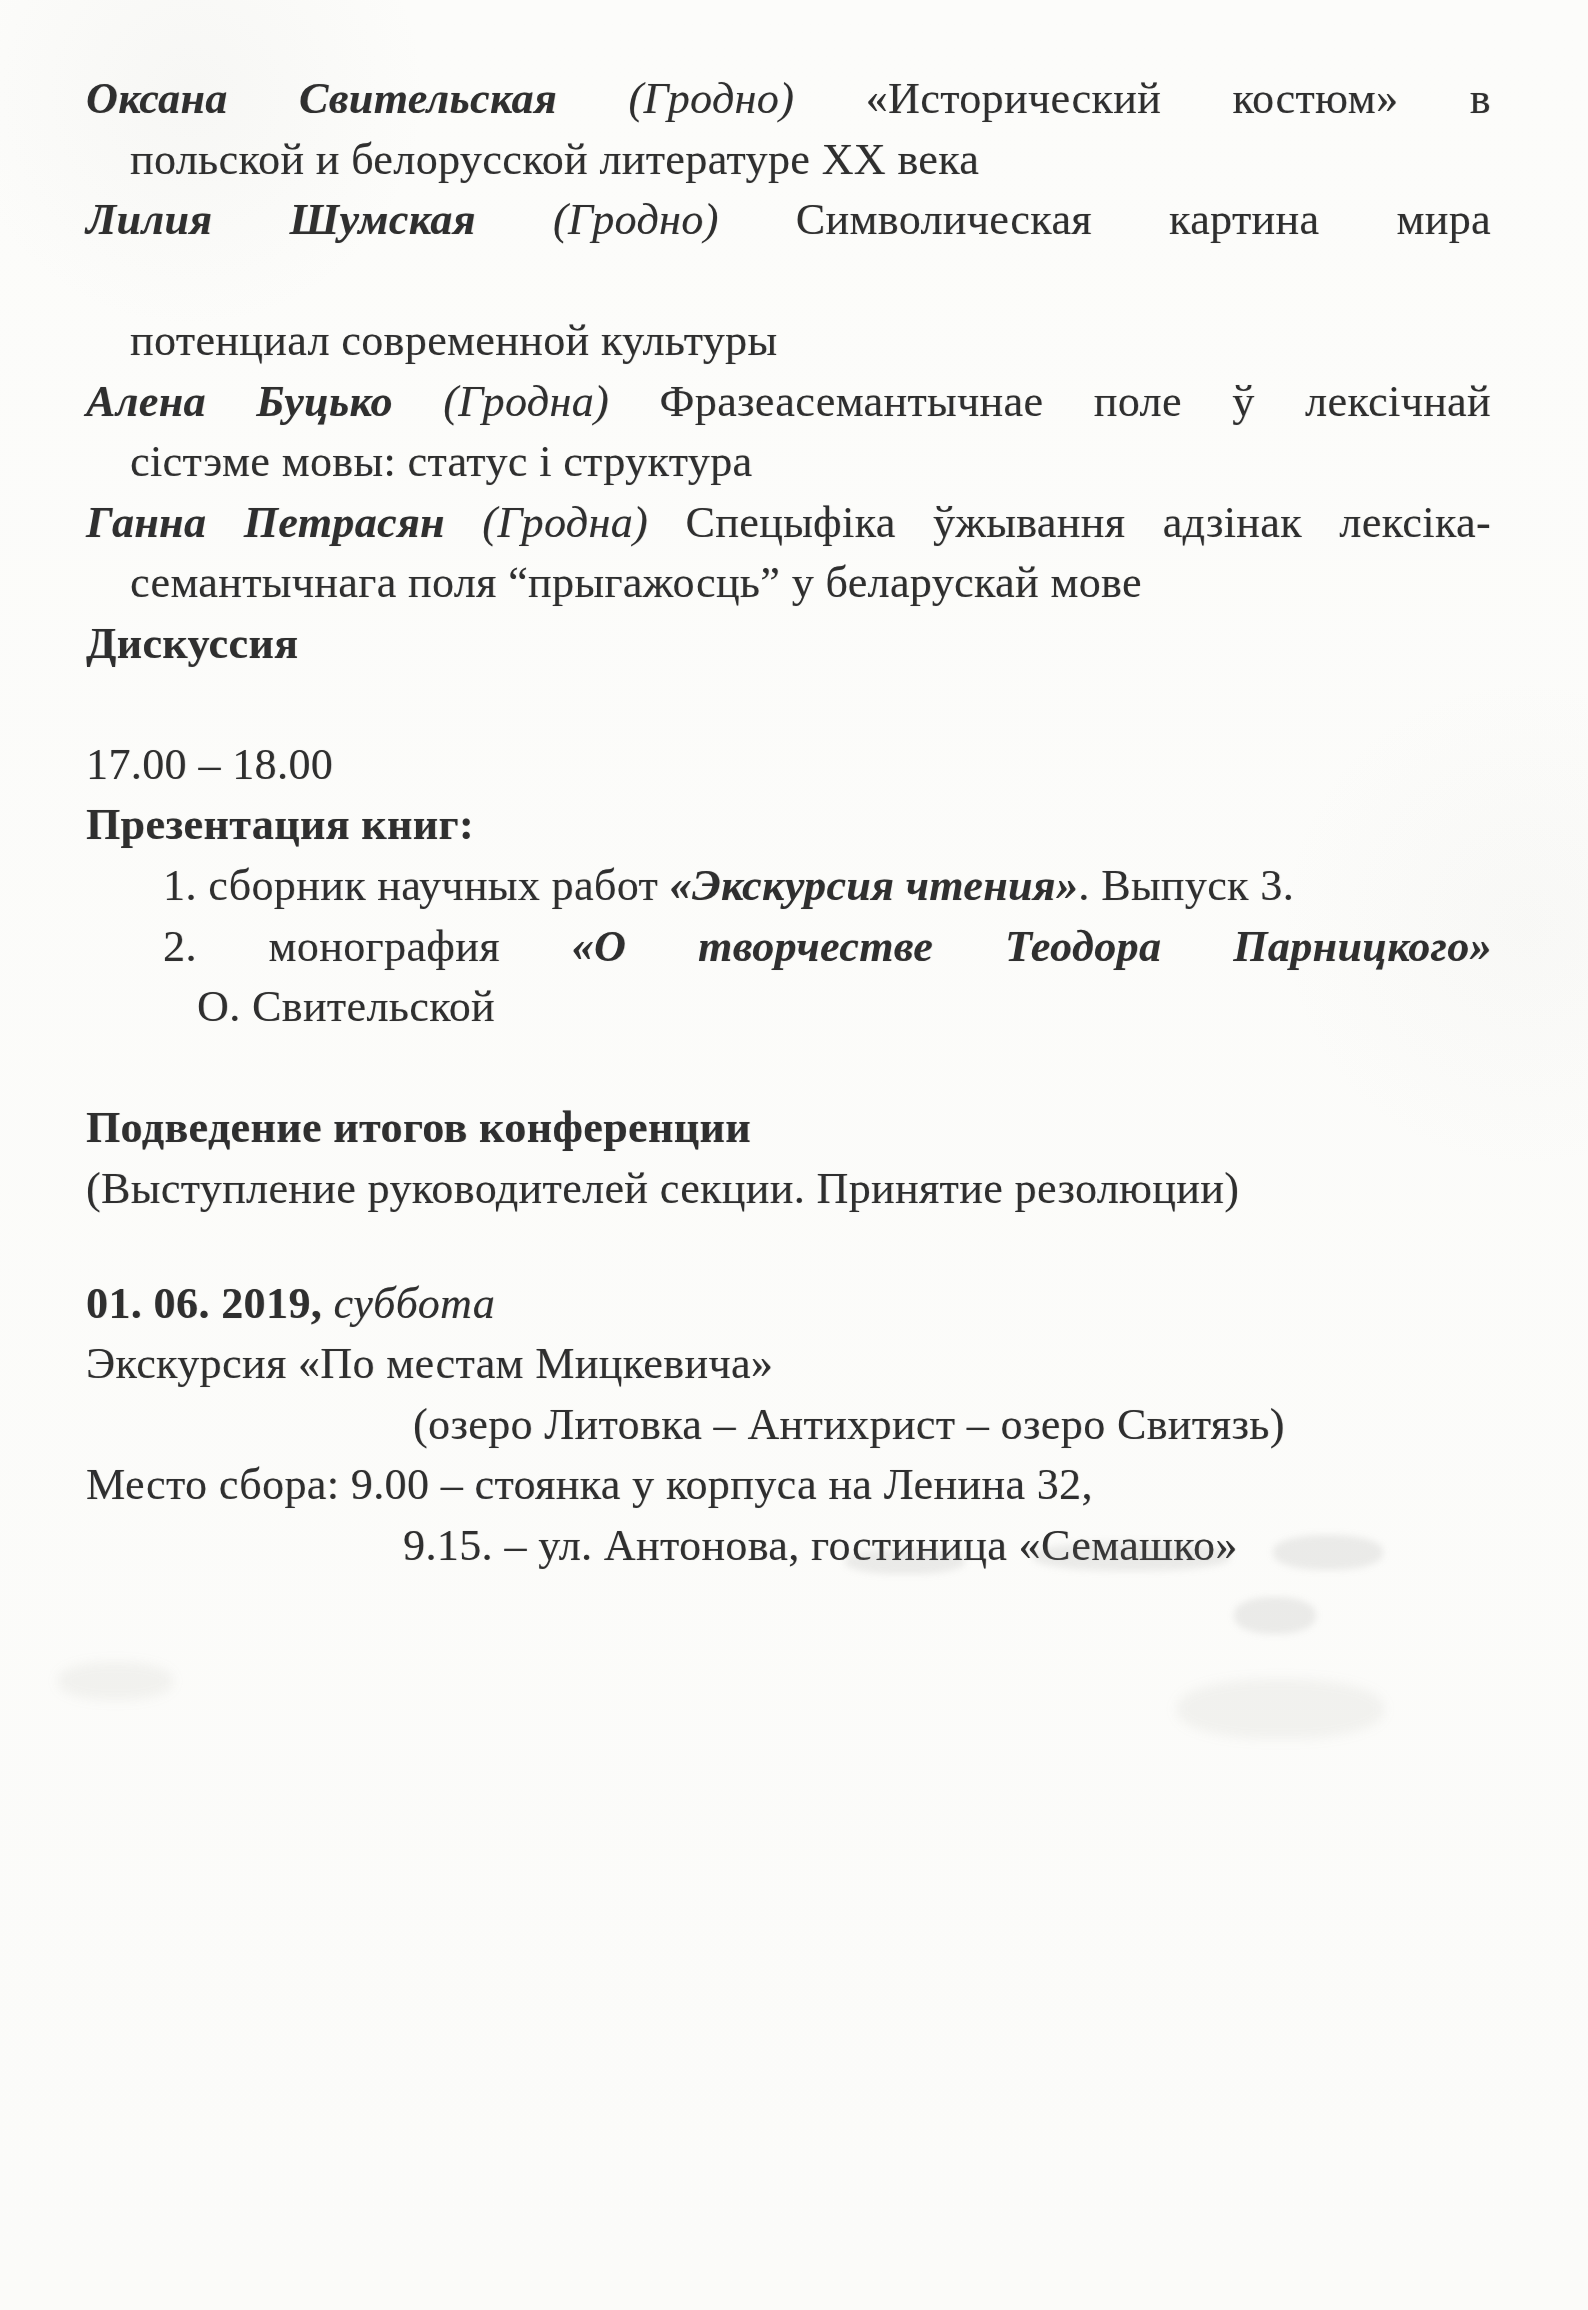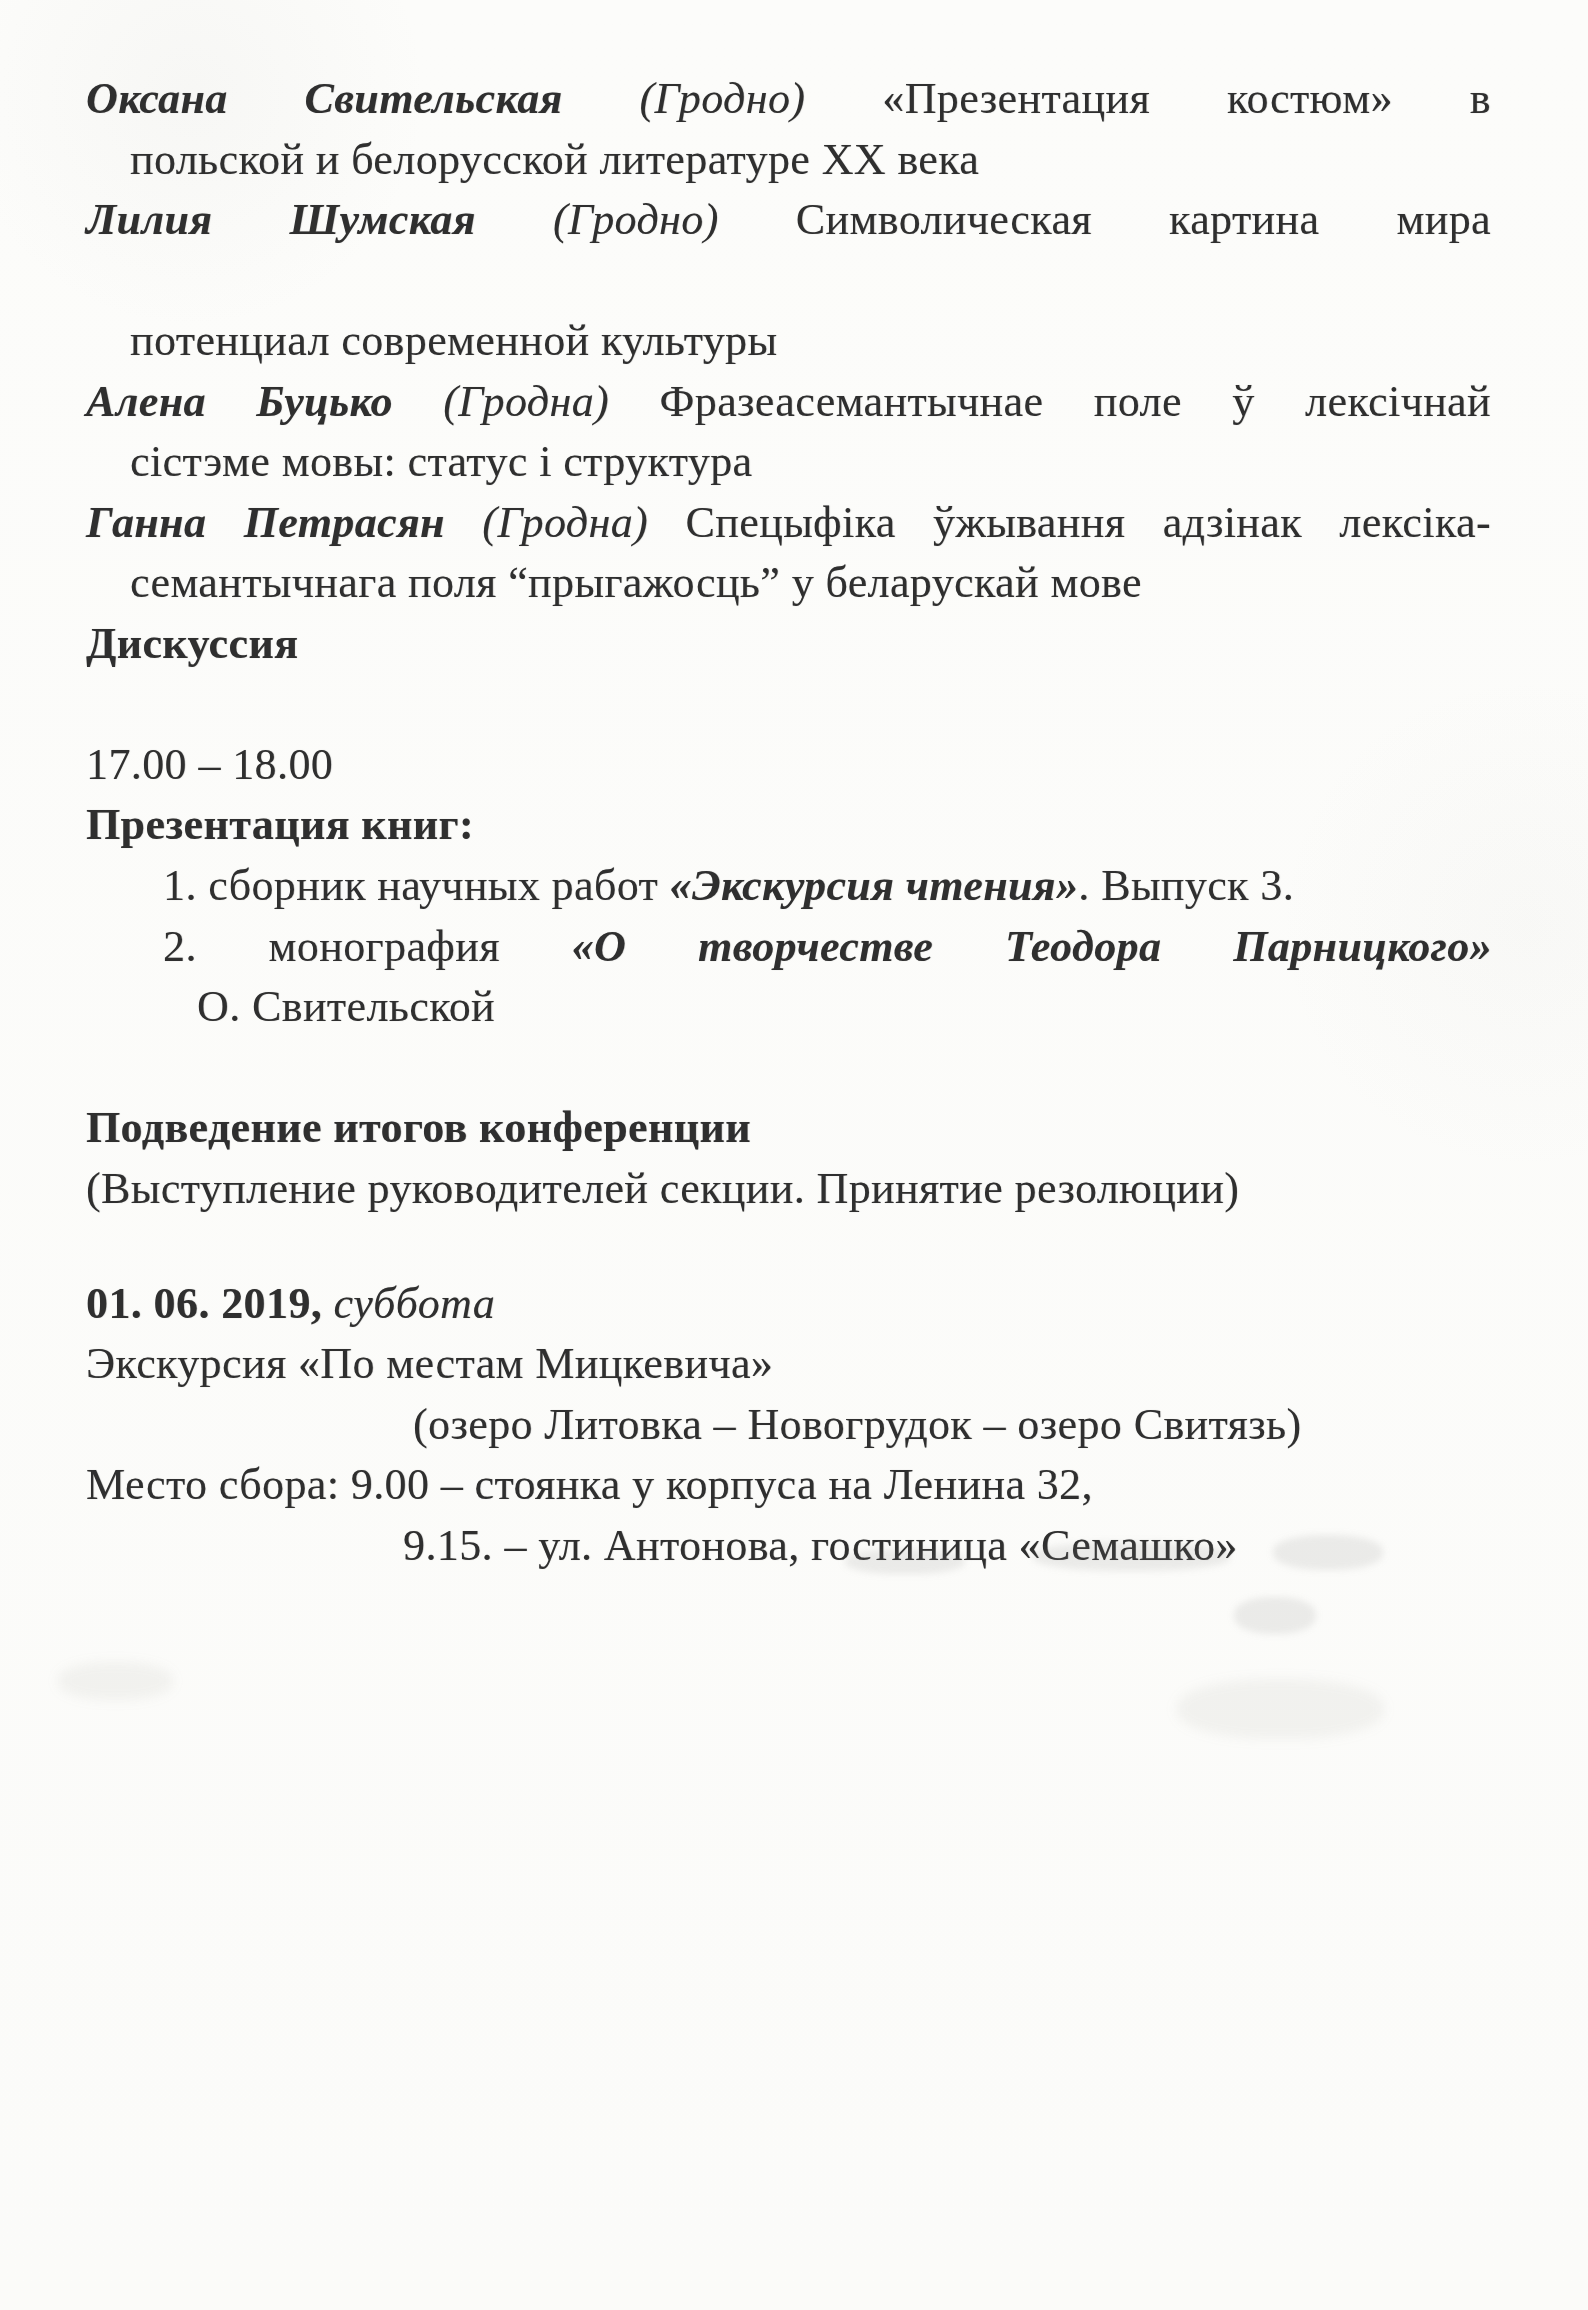--- a/index.html
+++ b/index.html
@@ -41,21 +41,21 @@
   .artifact.faint{background:rgba(125,125,120,0.08);filter:blur(5.8px);}
 </style>
 </head>
 <body>
 
 <div class="page">
 
   <div class="line just" style="top:69px;left:86px;width:1405px">
     <span class="bi">Оксана Свительская</span>
     <span class="i">(Гродно)</span>
-    <span>«Презентация костюм» в</span>
+    <span>«Исторический костюм» в</span>
   </div>
   <div class="line" style="top:130px;left:130px">
     <span>польской и белорусской литературе XX века</span>
   </div>
 
   <div class="line just" style="top:190px;left:86px;width:1405px">
     <span class="bi">Лилия Шумская</span>
     <span class="i">(Гродно)</span>
     <span>Символическая картина мира</span>
   </div>
@@ -105,21 +105,21 @@
   </div>
 
   <div class="line" style="top:1274px;left:86px">
     <span class="b">01. 06. 2019,</span>
     <span class="i">суббота</span>
   </div>
   <div class="line" style="top:1334px;left:86px">
     <span>Экскурсия «По местам Мицкевича»</span>
   </div>
   <div class="line" style="top:1395px;left:413px">
-    <span>(озеро Литовка – Новогрудок – озеро Свитязь)</span>
+    <span>(озеро Литовка – Антихрист – озеро Свитязь)</span>
   </div>
   <div class="line" style="top:1455px;left:86px">
     <span>Место сбора: 9.00 – стоянка у корпуса на Ленина 32,</span>
   </div>
   <div class="line" style="top:1516px;left:403px">
     <span>9.15. – ул. Антонова, гостиница «Семашко»</span>
   </div>
 
   <div class="artifact" style="left:845px;top:1549px;width:120px;height:25px"></div>
   <div class="artifact" style="left:1033px;top:1542px;width:197px;height:29px"></div>

